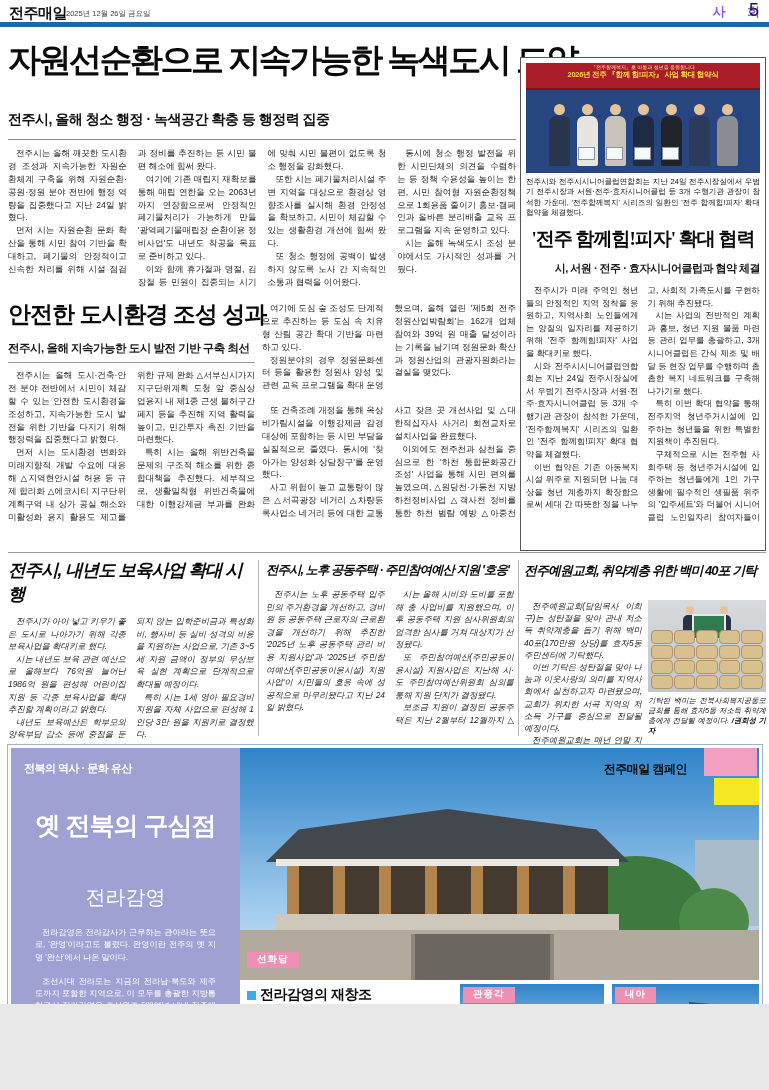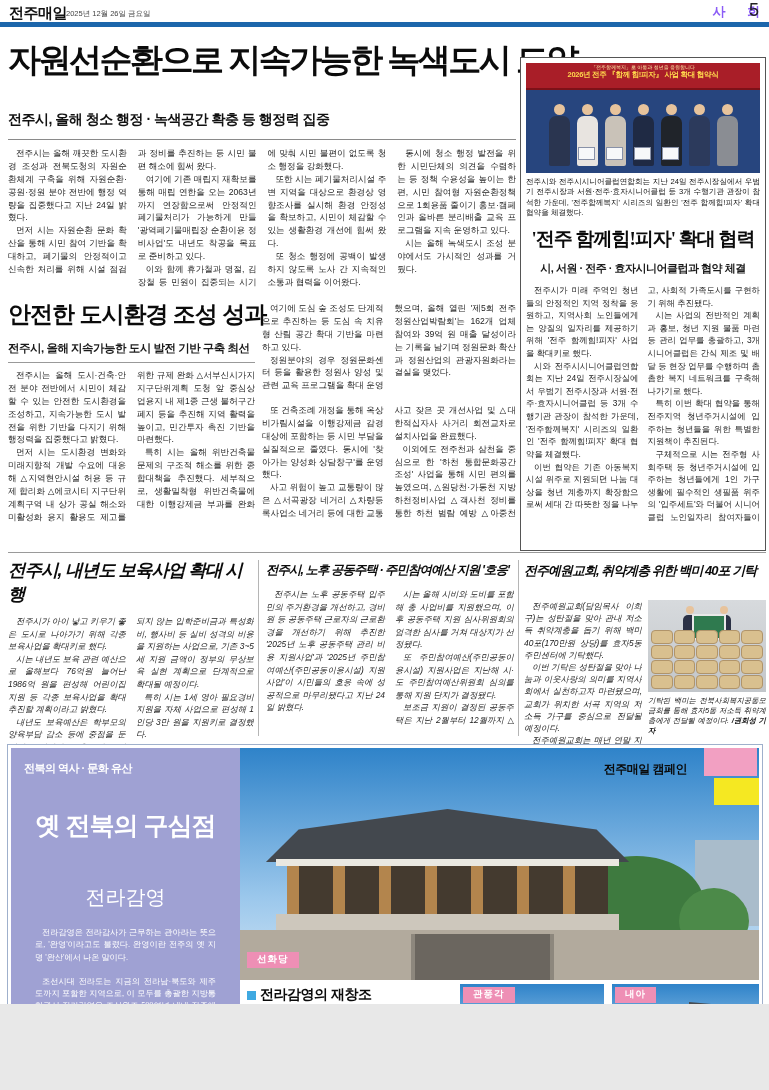--- a/index.html
+++ b/index.html
@@ -31,21 +31,21 @@
   .pact-banner .b2{display:block;font-size:7.5px;font-weight:900;color:#ffd84d;letter-spacing:-0.3px;}
   .people{position:absolute;left:0;right:0;bottom:0;display:flex;justify-content:center;align-items:flex-end;gap:4px;padding-bottom:3px;}
   .person{position:relative;width:24px;height:66px;}
   .person .head{width:11px;height:11px;border-radius:50%;background:#e7c39c;margin:0 auto;}
   .person .torso{width:21px;height:50px;border-radius:7px 7px 2px 2px;margin:1px auto 0;}
   .folder{position:absolute;bottom:10px;left:3px;width:15px;height:11px;background:#f7f8fa;border:1px solid #8891a8;}
   .c1{background:#2a3550}.c2{background:#e8e4e0}.c3{background:#c9c2b8}.c4{background:#1f2a44}
   .c5{background:#20242a}.c6{background:#2c3a5c}.c7{background:#8a8d93}
   .pact-caption{margin-top:4px;font-size:7.6px;line-height:1.35;text-align:justify;color:#111;}
   .pact-headline{margin:8px 0 0;text-align:center;font-family:"Liberation Serif","DejaVu Serif",serif;font-size:19px;font-weight:700;letter-spacing:-1px;color:#0b0b0b;}
-  .pact-subhead{margin-top:9px;text-align:center;font-size:11px;font-weight:800;letter-spacing:-0.5px;}
+  .pact-subhead{margin-top:9px;text-align:right;font-size:11px;font-weight:800;letter-spacing:-0.5px;}
   .pact-body{margin-top:8px;height:252px;column-count:2;column-gap:9px;font-size:8.4px;}
   
   .hrule{position:absolute;left:8px;top:552px;width:758px;height:1px;background:#9a9a9a;}
   .vrule{position:absolute;width:1px;background:#b5b5b5;top:560px;height:176px;}
   .vr1{left:258px;}.vr2{left:518px;}
   .mid-art{position:absolute;top:558px;font-style:italic;}
   .mid-art h3{margin:0;font-weight:900;color:#0b0b0b;letter-spacing:-1px;}
   .childcare{left:8px;width:246px;}
   .childcare h3{font-size:17.5px;}
   .housing{left:266px;width:248px;}
@@ -123,21 +123,21 @@
 
   <div class="brand">전주매일</div>
   <div class="mdate">2025년 12월 26일 금요일</div>
   <div class="msection">사 회</div>
   <div class="mpage">5</div>
   <div class="topbar" style="background:#1c66ab;"></div>
 
   <h1 class="main-headline">자원선순환으로 지속가능한 녹색도시 도약</h1>
   <div class="main-subhead">전주시, 올해 청소 행정 · 녹색공간 확충 등 행정력 집중</div>
   <div class="cols m1">
-    <p>전주시는 올해 깨끗한 도시환경 조성과 전북도청의 자원순환체계 구축을 위해 자원순환·공원·정원 분야 전반에 행정 역량을 집중했다고 지난 24일 밝혔다.</p>
+    <p>전주시는 올해 깨끗한 도시환경 조성과 지속가능한 자원순환체계 구축을 위해 자원순환·공원·정원 분야 전반에 행정 역량을 집중했다고 지난 24일 밝혔다.</p>
     <p>먼저 시는 자원순환 문화 확산을 통해 시민 참여 기반을 확대하고, 폐기물의 안정적이고 신속한 처리를 위해 시설 점검과 정비를 추진하는 등 시민 불편 해소에 힘써 왔다.</p>
     <p>여기에 기존 매립지 재확보를 통해 매립 연한을 오는 2063년까지 연장함으로써 안정적인 폐기물처리가 가능하게 만들 '광역폐기물매립장 순환이용 정비사업'도 내년도 착공을 목표로 준비하고 있다.</p>
     <p>이와 함께 휴가철과 명절, 김장철 등 민원이 집중되는 시기에 맞춰 시민 불편이 없도록 청소 행정을 강화했다.</p>
     <p>또한 시는 폐기물처리시설 주변 지역을 대상으로 환경상 영향조사를 실시해 환경 안정성을 확보하고, 시민이 체감할 수 있는 생활환경 개선에 힘써 왔다.</p>
     <p>또 청소 행정에 공백이 발생하지 않도록 노사 간 지속적인 소통과 협력을 이어왔다.</p>
     <p>동시에 청소 행정 발전을 위한 시민단체의 의견을 수렴하는 등 정책 수용성을 높이는 한편, 시민 참여형 자원순환정책으로 1회용품 줄이기 홍보·캠페인과 올바른 분리배출 교육 프로그램을 지속 운영하고 있다.</p>
     <p>시는 올해 녹색도시 조성 분야에서도 가시적인 성과를 거뒀다.</p>
 
   </div>
   <div class="cols m2">

